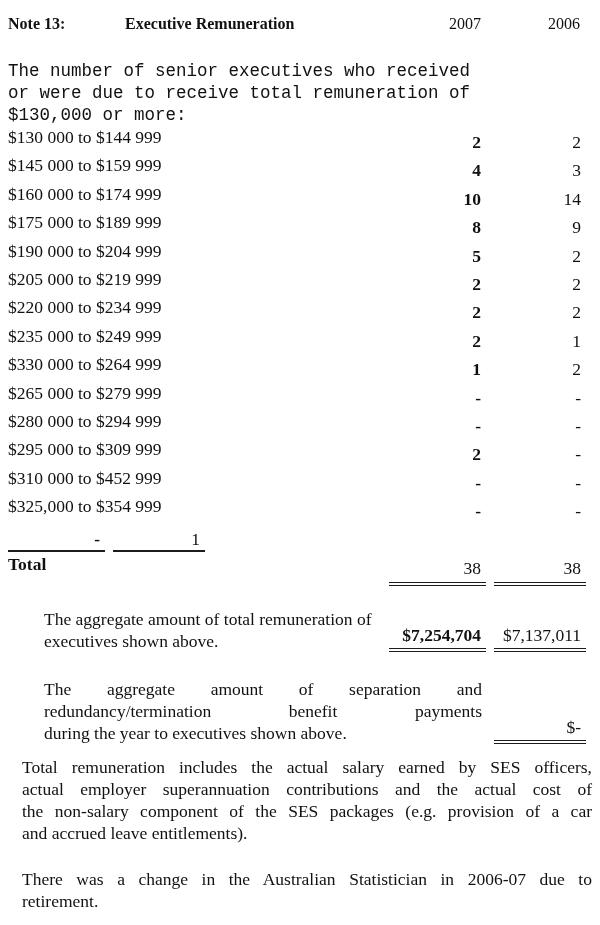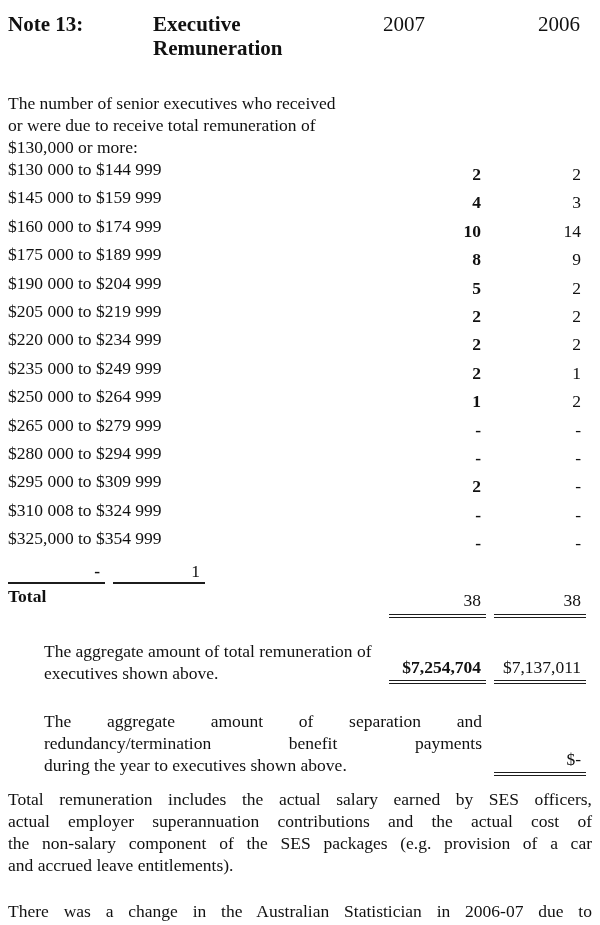--- a/index.html
+++ b/index.html
@@ -13,32 +13,32 @@
   .page {
     box-sizing: border-box;
     width: 600px; height: 925px;
     padding: 12px 8px 0 8px;
     font-size: 17.5px;
     line-height: 22px;
   }
   .b { font-weight: bold; }
 
   
-  .hdr { display: flex; align-items: baseline; font-size: 21px; line-height: 24px; gap: 28px; }
+  .hdr { display: flex; align-items: baseline; font-size: 16px; line-height: 24px; }
   .hdr .note-label { width: 117px; font-weight: bold; }
   .hdr .title { flex: 1; font-weight: bold; }
   .yr { box-sizing: border-box; text-align: right; }
   .c07 { width: 97px; }
   .c06 { width: 92px; margin-right: 6px; }
   .colgap { width: 8px; }
   .hdr .y07 { font-weight: normal; padding-right: 5px; }
   .hdr .y06 { padding-right: 6px; }
 
   
-  .intro { margin-top: 32px; }
+  .intro { margin-top: 24px; font-family: Liberation Mono, monospace; }
 
   
   .tbl { margin-top: 0; }
   .trow { display: flex; height: 28.4px; }
   .trow .lbl { flex: 1; }
   .vcell {
     box-sizing: border-box;
     text-align: right;
     padding: 5px 5px 0 0;
   }
@@ -58,21 +58,21 @@
   .money {
     box-sizing: border-box;
     text-align: right;
     padding: 0 5px 2px 0;
     border-bottom: 4px double #1c1c1c;
     white-space: nowrap;
   }
   .jline { text-align: justify; text-align-last: justify; }
 
   
-  .footnote { margin-top: 12px; }
+  .footnote { margin-top: 12px; margin-left: 14px; }
   .footnote.second { margin-top: 24px; }
   .fline { text-align: justify; text-align-last: justify; }
   .fline.end { text-align: left; text-align-last: left; font-family: Liberation Serif, serif; }
 </style>
 </head>
 <body>
 
 <div class="page">
 
   <div class="hdr">
@@ -141,21 +141,21 @@
     </div>
 
     <div class="trow">
       <div class="lbl">$235 000 to $249 999</div>
       <div class="vcell c07 b">2</div>
       <div class="colgap"></div>
       <div class="vcell c06">1</div>
     </div>
 
     <div class="trow">
-      <div class="lbl">$250 000 to $264 999</div>
+      <div class="lbl">$330 000 to $264 999</div>
       <div class="vcell c07 b">1</div>
       <div class="colgap"></div>
       <div class="vcell c06">2</div>
     </div>
 
     <div class="trow">
       <div class="lbl">$265 000 to $279 999</div>
       <div class="vcell c07 b">-</div>
       <div class="colgap"></div>
       <div class="vcell c06">-</div>
@@ -169,21 +169,21 @@
     </div>
 
     <div class="trow">
       <div class="lbl">$295 000 to $309 999</div>
       <div class="vcell c07 b">2</div>
       <div class="colgap"></div>
       <div class="vcell c06">-</div>
     </div>
 
     <div class="trow">
-      <div class="lbl">$310 008 to $324 999</div>
+      <div class="lbl">$310 000 to $452 999</div>
       <div class="vcell c07 b">-</div>
       <div class="colgap"></div>
       <div class="vcell c06">-</div>
     </div>
 
     <div class="trow">
       <div class="lbl">$325,000 to $354 999</div>
       <div class="vcell c07 b">-</div>
       <div class="colgap"></div>
       <div class="vcell c06">-</div>

